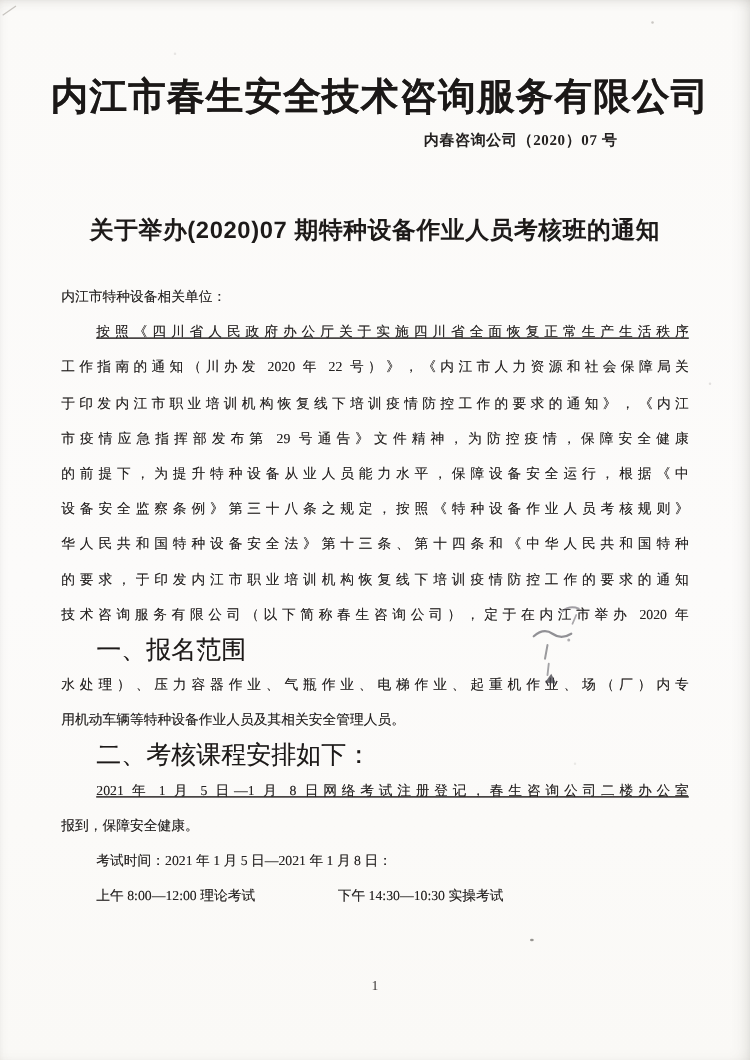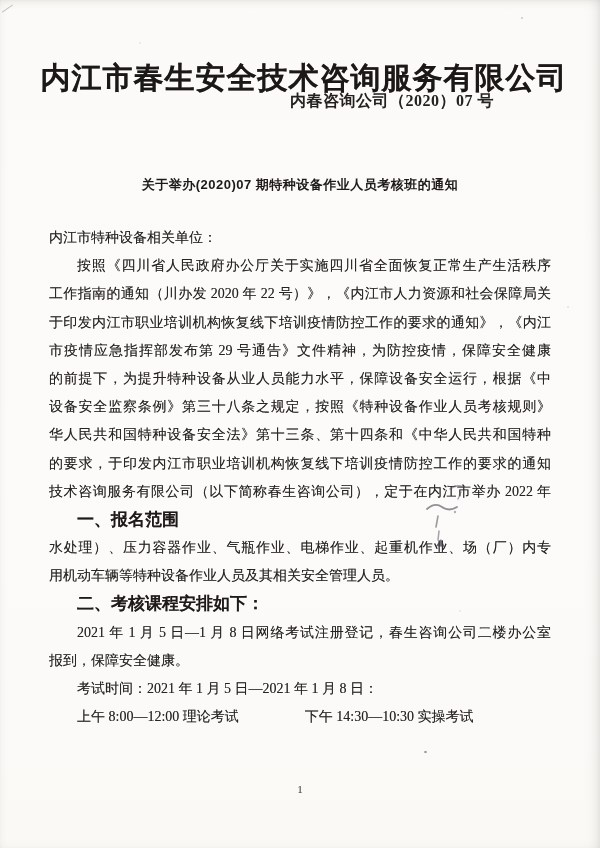--- a/index.html
+++ b/index.html
@@ -17,47 +17,47 @@
   }
   .company-title{
     position:absolute;top:58px;left:4px;width:100%;
     text-align:center;
     font-family:"Liberation Serif","DejaVu Serif",serif;
     font-weight:700;font-size:30px;line-height:40px;
     letter-spacing:1px;color:#1b1817;
     text-shadow:0 0 .5px rgba(20,18,18,.6);
   }
   .doc-number{
-    position:absolute;top:90px;right:106px;
-    font-weight:700;font-size:16px;line-height:22px;
+    position:absolute;top:101px;right:106px;
+    font-weight:700;font-size:12px;line-height:22px;
     color:#242120;letter-spacing:.5px;
   }
   .notice-title{
     position:absolute;top:171px;left:0;width:100%;
     text-align:center;
     font-family:"Liberation Sans","DejaVu Sans",sans-serif;
-    font-weight:700;font-size:13px;line-height:27px;
+    font-weight:700;font-size:19px;line-height:27px;
     color:#1d1a19;letter-spacing:.5px;
   }
   .body-block{
     position:absolute;top:224px;left:49px;width:502px;
   }
   .line{
     height:28.2px;line-height:28.2px;
-    font-size:14px;white-space:nowrap;
+    font-size:11px;white-space:nowrap;
     color:#262322;
     text-shadow:0 0 .4px rgba(30,27,26,.45);
   }
   .line.j{text-align:justify;text-align-last:justify;}
-  .line.pj{text-align:justify;text-align-last:justify;padding-left:28px;}
+  .line.pj{text-align:justify;text-align-last:justify;padding-left:28px;text-decoration:underline;}
   .line.pi{padding-left:28px;}
   .line.h{
     padding-left:28px;
     font-family:"Liberation Sans","DejaVu Sans",sans-serif;
-    font-weight:700;font-size:17px;color:#1d1a19;
+    font-weight:400;font-size:20px;color:#1d1a19;
   }
   .line.exam{padding-left:28px;}
   .exam-gap{display:inline-block;width:66px;}
   .page-number{
     position:absolute;top:783px;left:0;width:100%;
     text-align:center;font-size:11px;color:#3a3635;
   }
   .smudge{position:absolute;left:424px;top:482px;width:46px;height:70px;}
   .corner-scratch{
     position:absolute;left:1px;top:8px;width:13px;height:1.2px;
@@ -91,21 +91,21 @@
   <div class="body-block" id="body-block">
       <div class="line">内江市特种设备相关单位：</div>
       <div class="line pj">按照《四川省人民政府办公厅关于实施四川省全面恢复正常生产生活秩序</div>
       <div class="line j">工作指南的通知（川办发 2020 年 22 号）》，《内江市人力资源和社会保障局关</div>
       <div class="line j">于印发内江市职业培训机构恢复线下培训疫情防控工作的要求的通知》，《内江</div>
       <div class="line j">市疫情应急指挥部发布第 29 号通告》文件精神，为防控疫情，保障安全健康</div>
       <div class="line j">的前提下，为提升特种设备从业人员能力水平，保障设备安全运行，根据《中</div>
       <div class="line j">设备安全监察条例》第三十八条之规定，按照《特种设备作业人员考核规则》</div>
       <div class="line j">华人民共和国特种设备安全法》第十三条、第十四条和《中华人民共和国特种</div>
       <div class="line j">的要求，于印发内江市职业培训机构恢复线下培训疫情防控工作的要求的通知</div>
-      <div class="line j">技术咨询服务有限公司（以下简称春生咨询公司），定于在内江市举办 2022 年</div>
+      <div class="line j">技术咨询服务有限公司（以下简称春生咨询公司），定于在内江市举办 2020 年</div>
       <div class="line h">一、报名范围</div>
       <div class="line j">水处理）、压力容器作业、气瓶作业、电梯作业、起重机作业、场（厂）内专</div>
       <div class="line">用机动车辆等特种设备作业人员及其相关安全管理人员。</div>
       <div class="line h">二、考核课程安排如下：</div>
       <div class="line pj">2021 年 1 月 5 日—1 月 8 日网络考试注册登记，春生咨询公司二楼办公室</div>
       <div class="line">报到，保障安全健康。</div>
       <div class="line pi">考试时间：2021 年 1 月 5 日—2021 年 1 月 8 日：</div>
       <div class="line exam"><span>上午 8:00—12:00 理论考试</span><span class="exam-gap"></span><span>下午 14:30—10:30 实操考试</span></div>
     </div>
 

